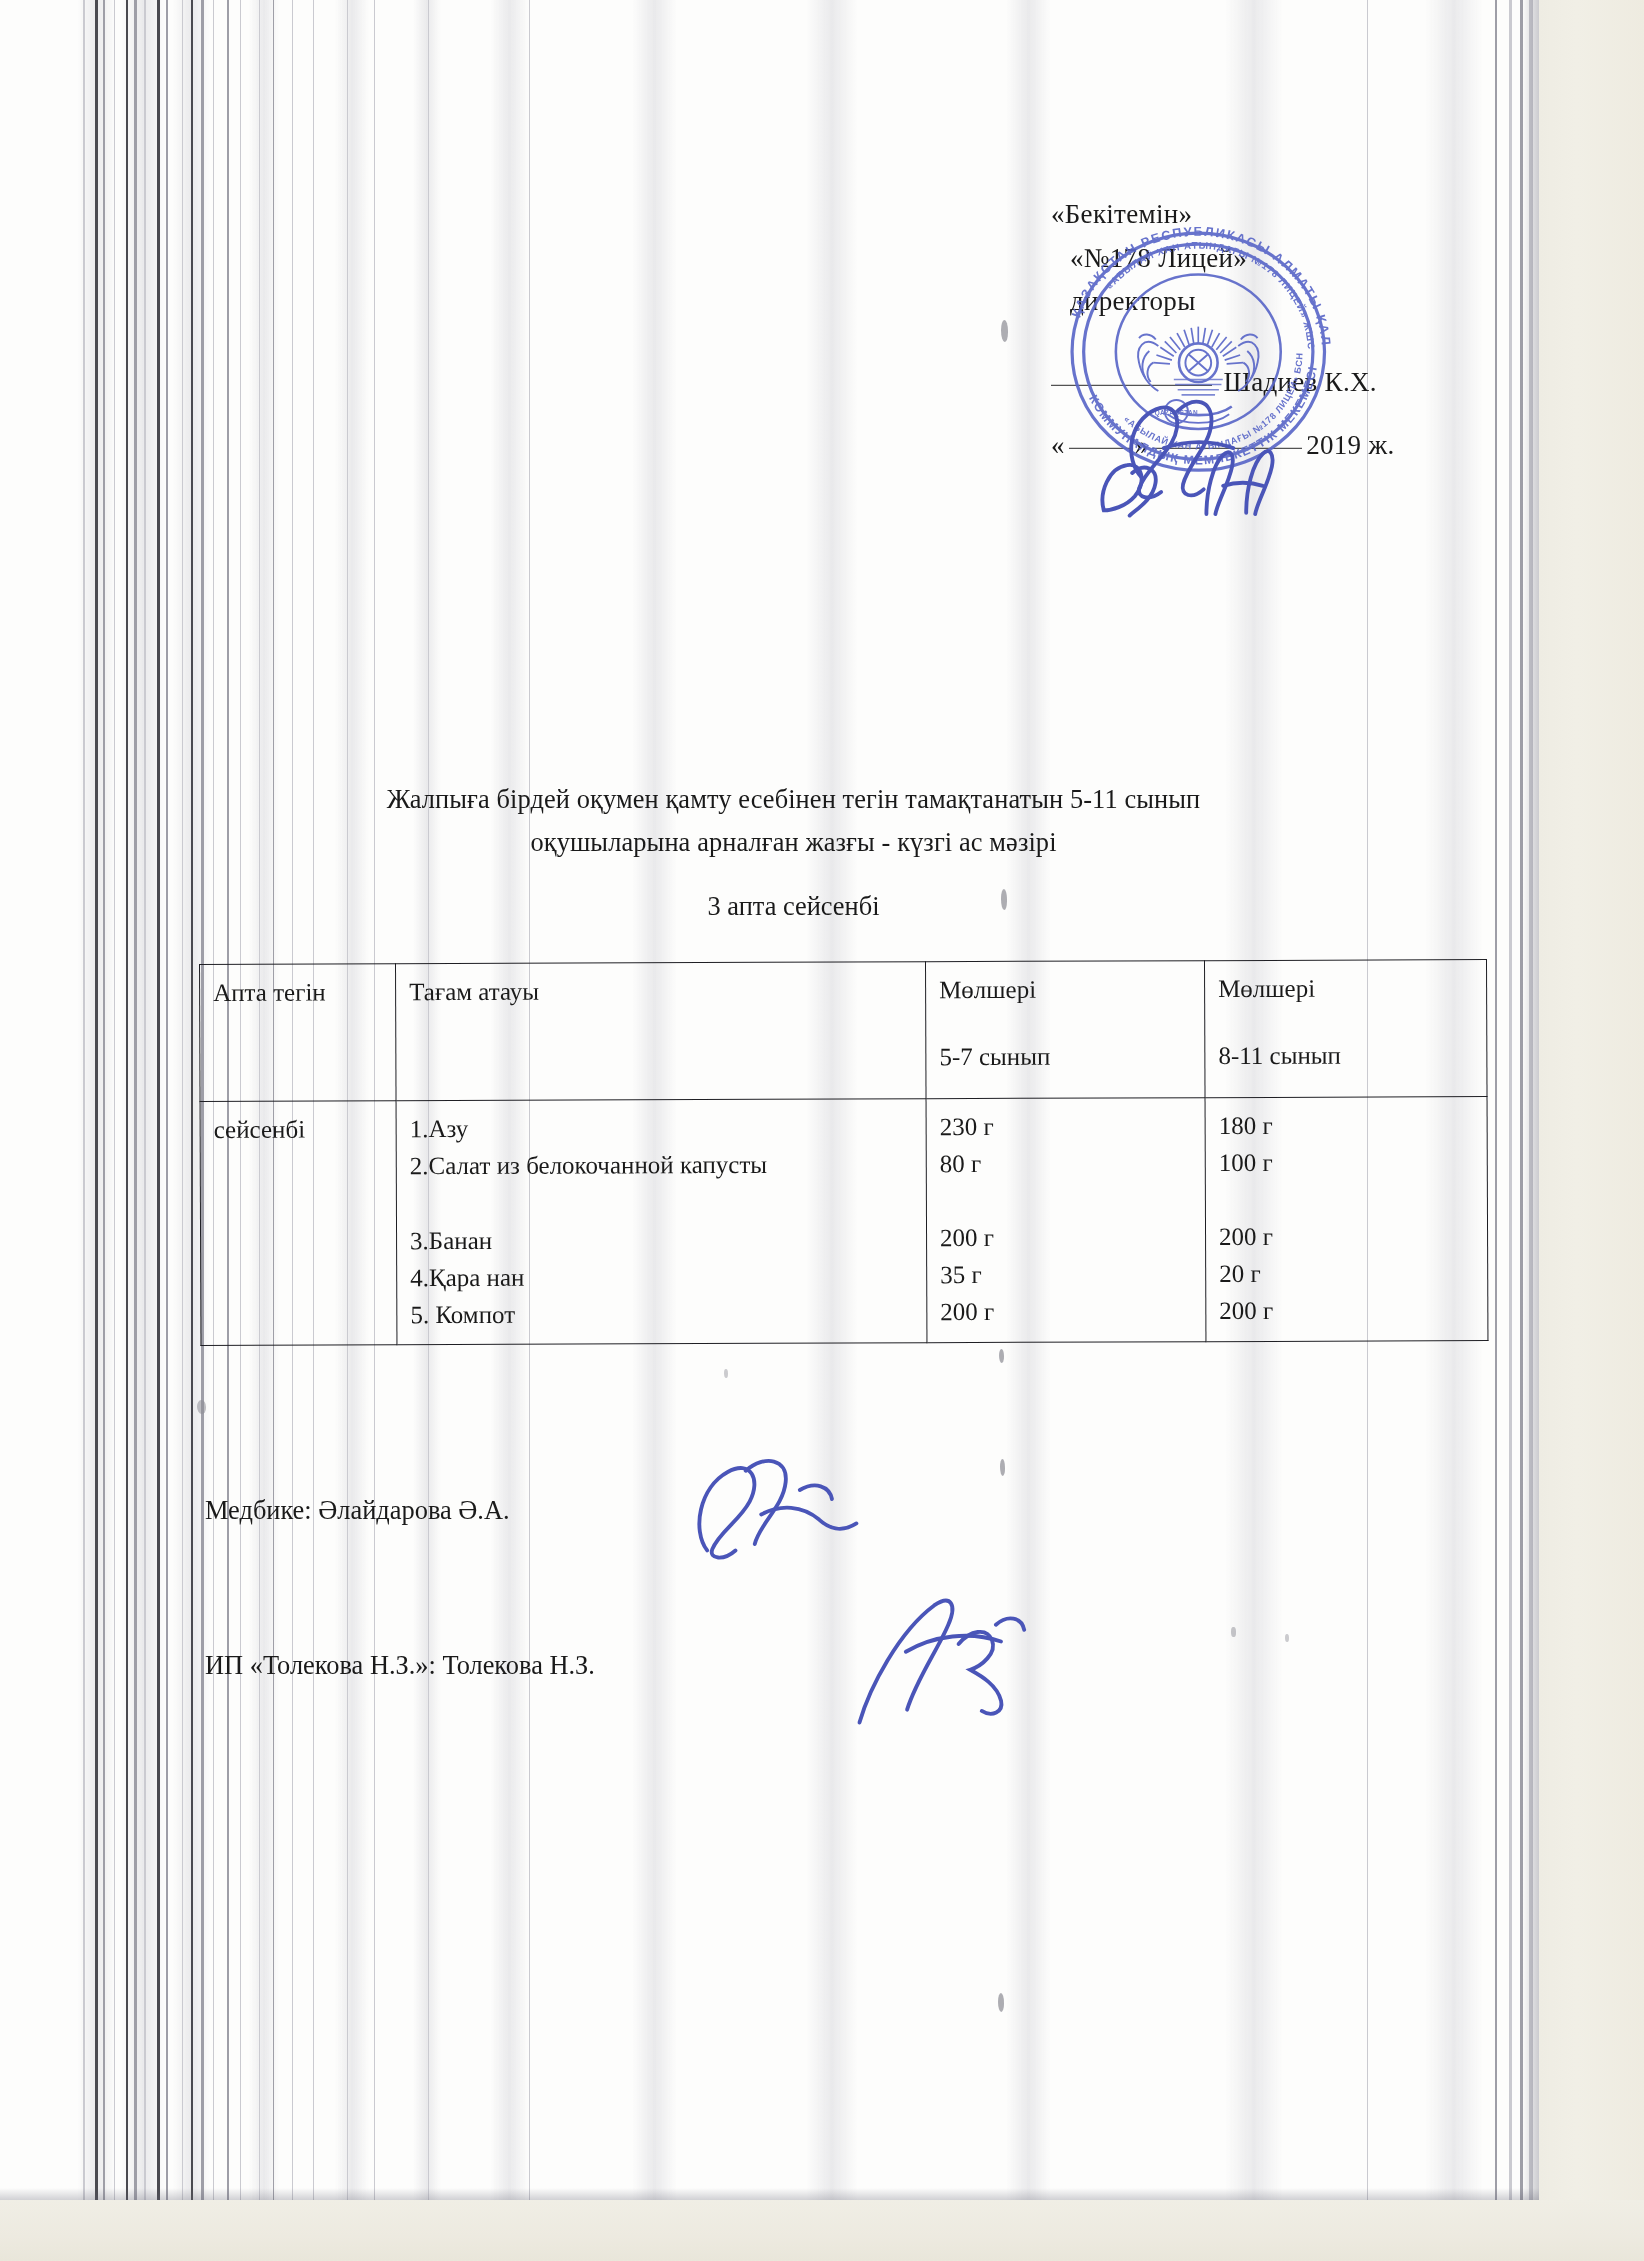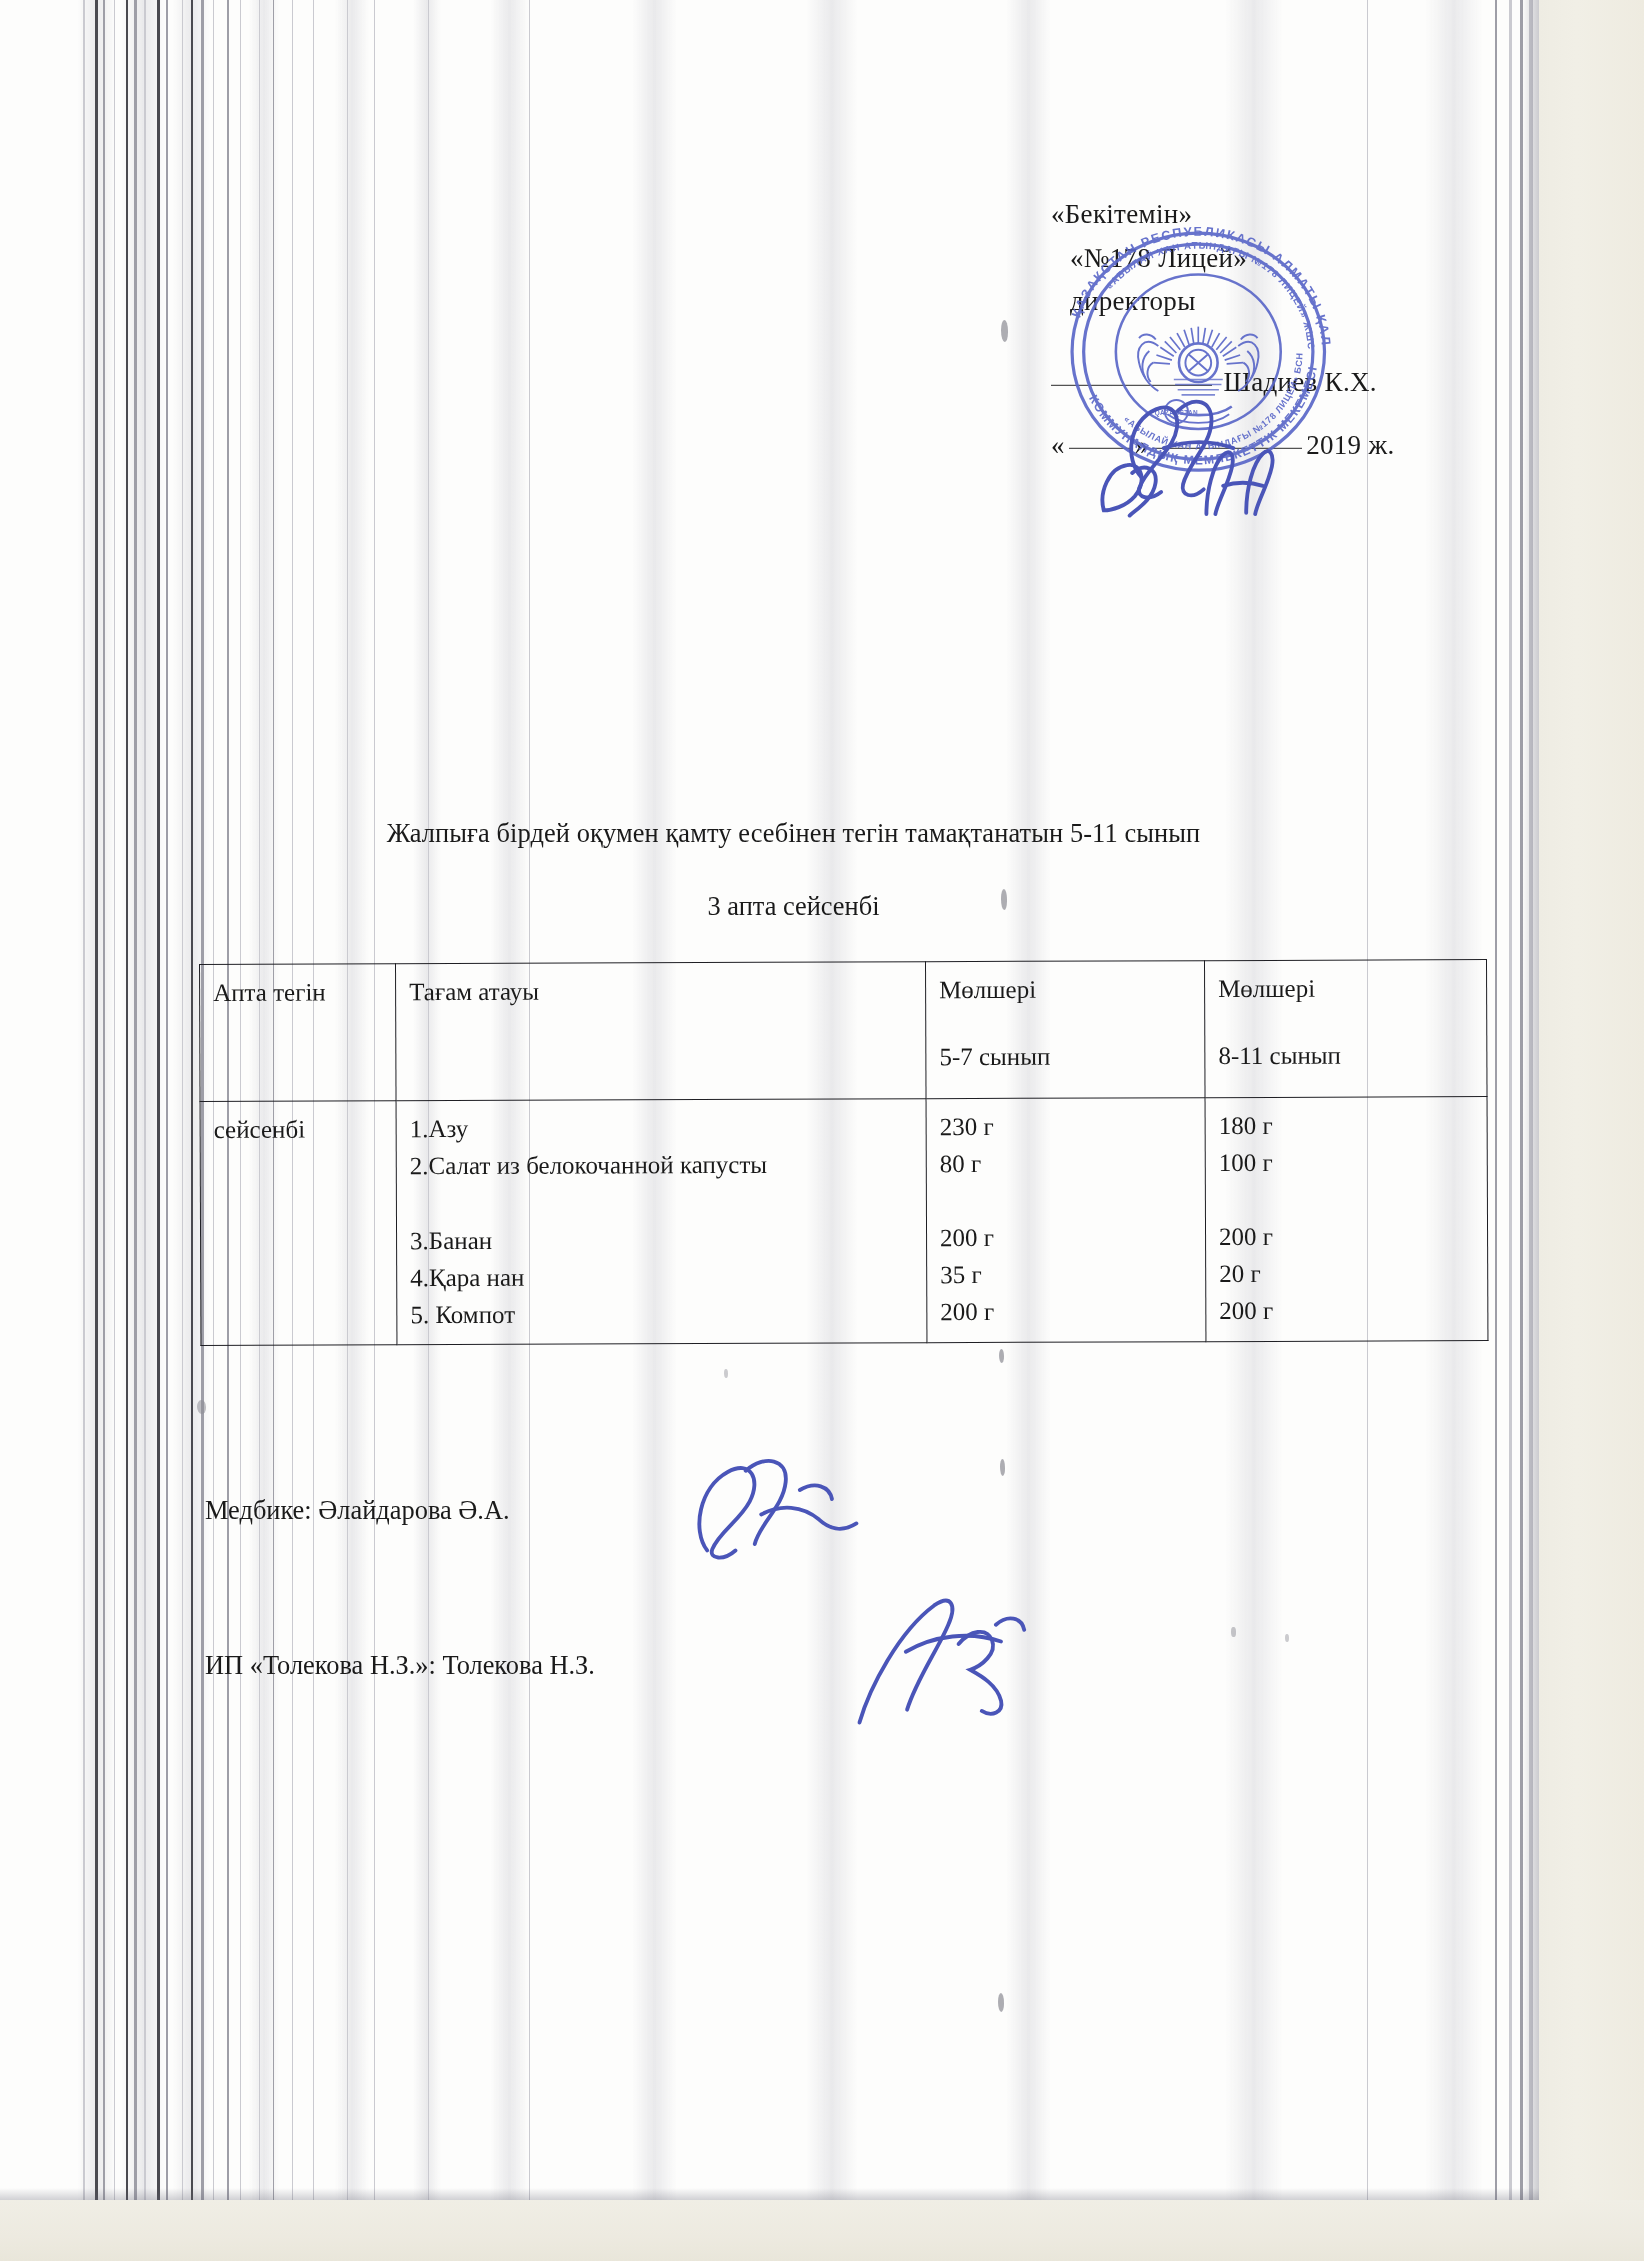--- a/index.html
+++ b/index.html
@@ -112,21 +112,21 @@
     display: inline-block;
     border-bottom: 1.3px solid #2a2a2a;
     transform: translateY(-5.2px);
   }
   .blank-rule.w-sm { width: 62px; }
   .blank-rule.w-lg { width: 150px; }
 
   .title {
     position: absolute;
     left: 155px;
-    top: 812px;
+    top: 778px;
     width: 1277px;
     text-align: center;
     font-size: 26.4px;
     line-height: 1.62;
     letter-spacing: 0.1px;
   }
   .subtitle {
     position: absolute;
     left: 155px;
     top: 891px;
@@ -385,20 +385,21 @@
         <g fill="none" stroke="#4a55b8" stroke-width="6" stroke-linecap="round">
           <path d="M30,106 C30,70 40,30 56,14 C66,4 74,12 70,32 C64,60 48,86 44,106"></path>
           <path d="M92,104 C92,66 102,28 118,12 C128,2 136,12 132,32 C126,60 110,86 106,106"></path>
           <path d="M56,62 C76,56 98,56 118,62"></path>
         </g>
       </svg>
     </div>
 
     <div class="title">
       <div>Жалпыға бірдей оқумен қамту есебінен тегін тамақтанатын 5-11 сынып</div>
+      <div>оқушыларына арналған жазғы - күзгі ас мәзірі</div>
     </div>
     <div class="subtitle">3 апта сейсенбі</div>
 
     <table class="menu-table">
       <colgroup>
         <col class="c-day">
           <col class="c-dish">
           <col class="c-q1">
           <col class="c-q2">
       </colgroup>

